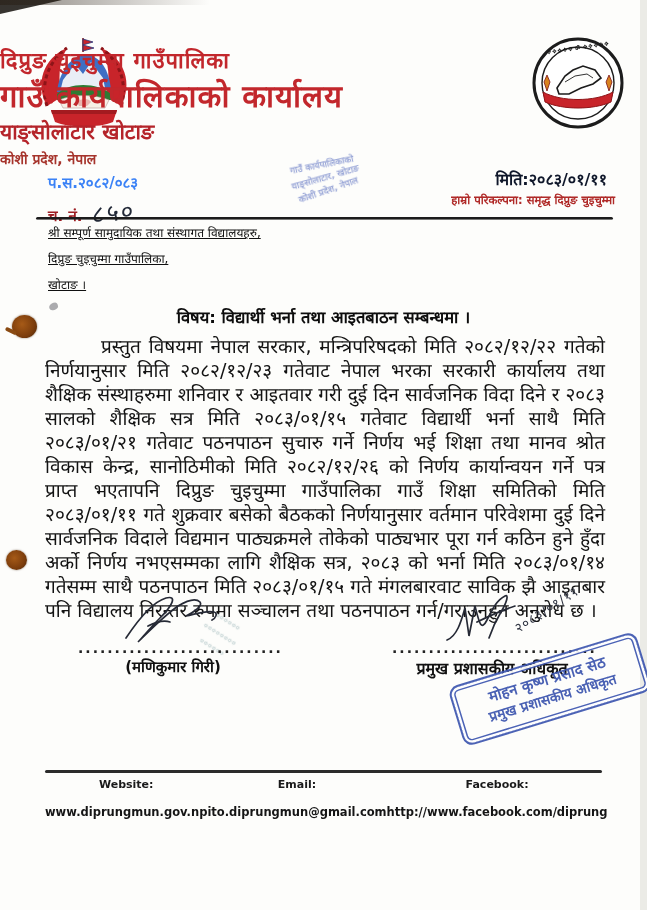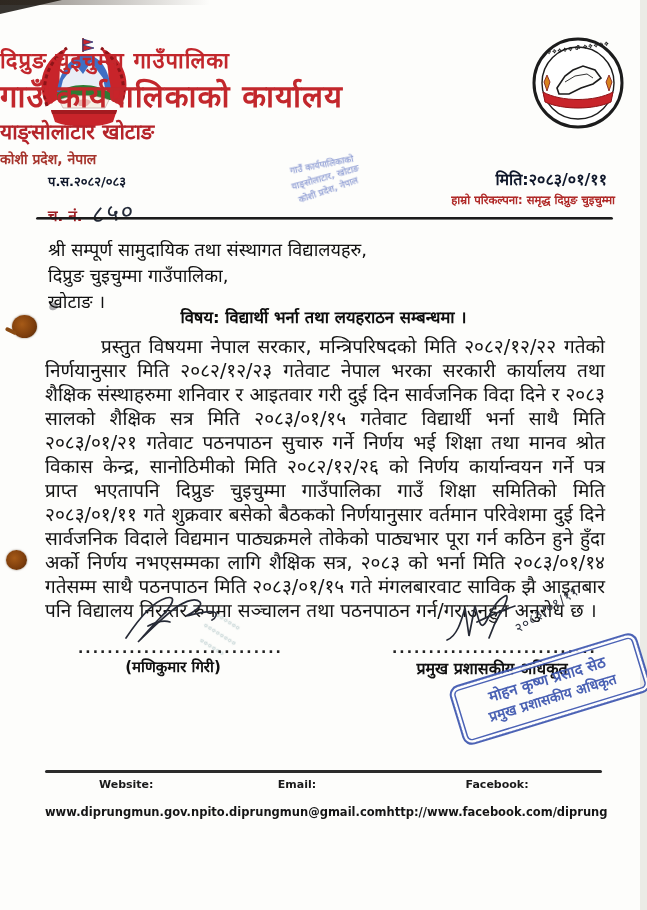--- a/index.html
+++ b/index.html
@@ -33,31 +33,31 @@
 
   
   .hdr-stamp { position:absolute; left:262px; top:140px; width:130px; height:88px;
     transform:rotate(-14deg); color:#5a6fc0; opacity:.6; text-align:center;
     font-size:9px; font-weight:bold; line-height:13px; filter:blur(.3px); }
   .hdr-stamp .s1{ padding-top:18px; transform:rotate(3deg);}
   .hdr-stamp .s2{ transform:rotate(-2deg);}
   .hdr-stamp .s3{ transform:rotate(-5deg);}
 
   
-  .refno { position:absolute; left:48px; top:172px; font-size:13px; font-weight:bold; color:#0f172a; }
+  .refno { position:absolute; left:48px; top:172px; font-size:15px; font-weight:bold; color:#3b82f6; }
   .chno-row { position:absolute; left:48px; top:195px; font-size:15px; font-weight:bold; color:#9e1f24; }
   .chno-hand { display:inline-block; margin-left:10px; font-size:24px; color:#232a38;
     font-weight:normal; transform:rotate(-6deg) skewX(-8deg); letter-spacing:2px; }
   .date { position:absolute; right:40px; top:168px; font-size:16px; font-weight:bold; color:#0f172a; }
   .motto { position:absolute; right:32px; top:192px; font-size:11.5px; font-weight:bold; color:#b02a28; }
   .rule-top { position:absolute; left:36px; top:217px; width:577px; height:3px;
     background:linear-gradient(180deg,#1c1c1c 55%, rgba(28,28,28,.35)); border-radius:2px; }
 
   
-  .addr { position:absolute; left:48px; top:237px; font-size:18px; line-height:26px; color:#101010; }
+  .addr { position:absolute; left:48px; top:220px; font-size:12px; line-height:26px; color:#101010;text-decoration:underline; }
   .subject { position:absolute; left:0; top:305px; width:100%; text-align:center;
     font-size:16.5px; font-weight:bold; color:#0d0d0d; }
   .body-text { position:absolute; left:45px; top:334px; width:560px;
     font-size:19px; line-height:24px; text-align:justify; text-indent:56px; color:#121212; }
 
   
   .sig-block { position:absolute; text-align:center; }
   .sig-left { left:78px; top:592px; width:190px; }
   .sig-right { left:392px; top:592px; width:200px; }
   .sig-svg { display:block; margin:0 auto; }
@@ -161,21 +161,21 @@
   <div class="date">मिति:२०८३/०१/११</div>
   <div class="motto">हाम्रो परिकल्पना: समृद्ध दिप्रुङ चुइचुम्मा</div>
   <div class="rule-top"></div>
 
   <div class="addr">
     <div>श्री सम्पूर्ण सामुदायिक तथा संस्थागत विद्यालयहरु,</div>
     <div>दिप्रुङ चुइचुम्मा गाउँपालिका,</div>
     <div>खोटाङ ।</div>
   </div>
 
-  <div class="subject">विषय: विद्यार्थी भर्ना तथा लयहराठन सम्बन्धमा ।</div>
+  <div class="subject">विषय: विद्यार्थी भर्ना तथा आइतबाठन सम्बन्धमा ।</div>
 
   <div class="body-text">प्रस्तुत विषयमा नेपाल सरकार, मन्त्रिपरिषदको मिति २०८२/१२/२२ गतेको निर्णयानुसार मिति २०८२/१२/२३ गतेवाट नेपाल भरका सरकारी कार्यालय तथा शैक्षिक संस्थाहरुमा शनिवार र आइतवार गरी दुई दिन सार्वजनिक विदा दिने र २०८३ सालको शैक्षिक सत्र मिति २०८३/०१/१५ गतेवाट विद्यार्थी भर्ना साथै मिति २०८३/०१/२१ गतेवाट पठनपाठन सुचारु गर्ने निर्णय भई शिक्षा तथा मानव श्रोत विकास केन्द्र, सानोठिमीको मिति २०८२/१२/२६ को निर्णय कार्यान्वयन गर्ने पत्र प्राप्त भएतापनि दिप्रुङ चुइचुम्मा गाउँपालिका गाउँ शिक्षा समितिको मिति २०८३/०१/११ गते शुक्रवार बसेको बैठकको निर्णयानुसार वर्तमान परिवेशमा दुई दिने सार्वजनिक विदाले विद्यमान पाठ्यक्रमले तोकेको पाठ्यभार पूरा गर्न कठिन हुने हुँदा अर्को निर्णय नभएसम्मका लागि शैक्षिक सत्र, २०८३ को भर्ना मिति २०८३/०१/१४ गतेसम्म साथै पठनपाठन मिति २०८३/०१/१५ गते मंगलबारवाट साविक झै आइतबार पनि विद्यालय निरन्तर रुपमा सञ्चालन तथा पठनपाठन गर्न/गराउनहुन अनुरोध छ ।</div>
 
   <div class="left-ghost-stamp">॰॰॰॰॰॰<br>॰॰॰॰॰॰॰॰<br>॰॰॰॰॰॰</div>
   <div class="sig-block sig-left">
     <svg class="sig-svg" width="130" height="52" viewBox="0 0 130 52">
       <path class="ink" d="M18 46 C 30 28, 44 10, 58 6 C 70 3, 64 14, 52 26 C 42 36, 34 46, 30 50 C 42 38, 56 24, 70 14 C 80 8, 88 6, 92 10 C 95 14, 86 20, 78 24 C 88 22, 98 18, 106 20 C 110 21, 108 26, 104 28"></path>
       <path class="ink" d="M40 34 C 48 30, 56 28, 62 30" stroke-width="1.2"></path>
     </svg>
     <div class="dots">............................</div>

